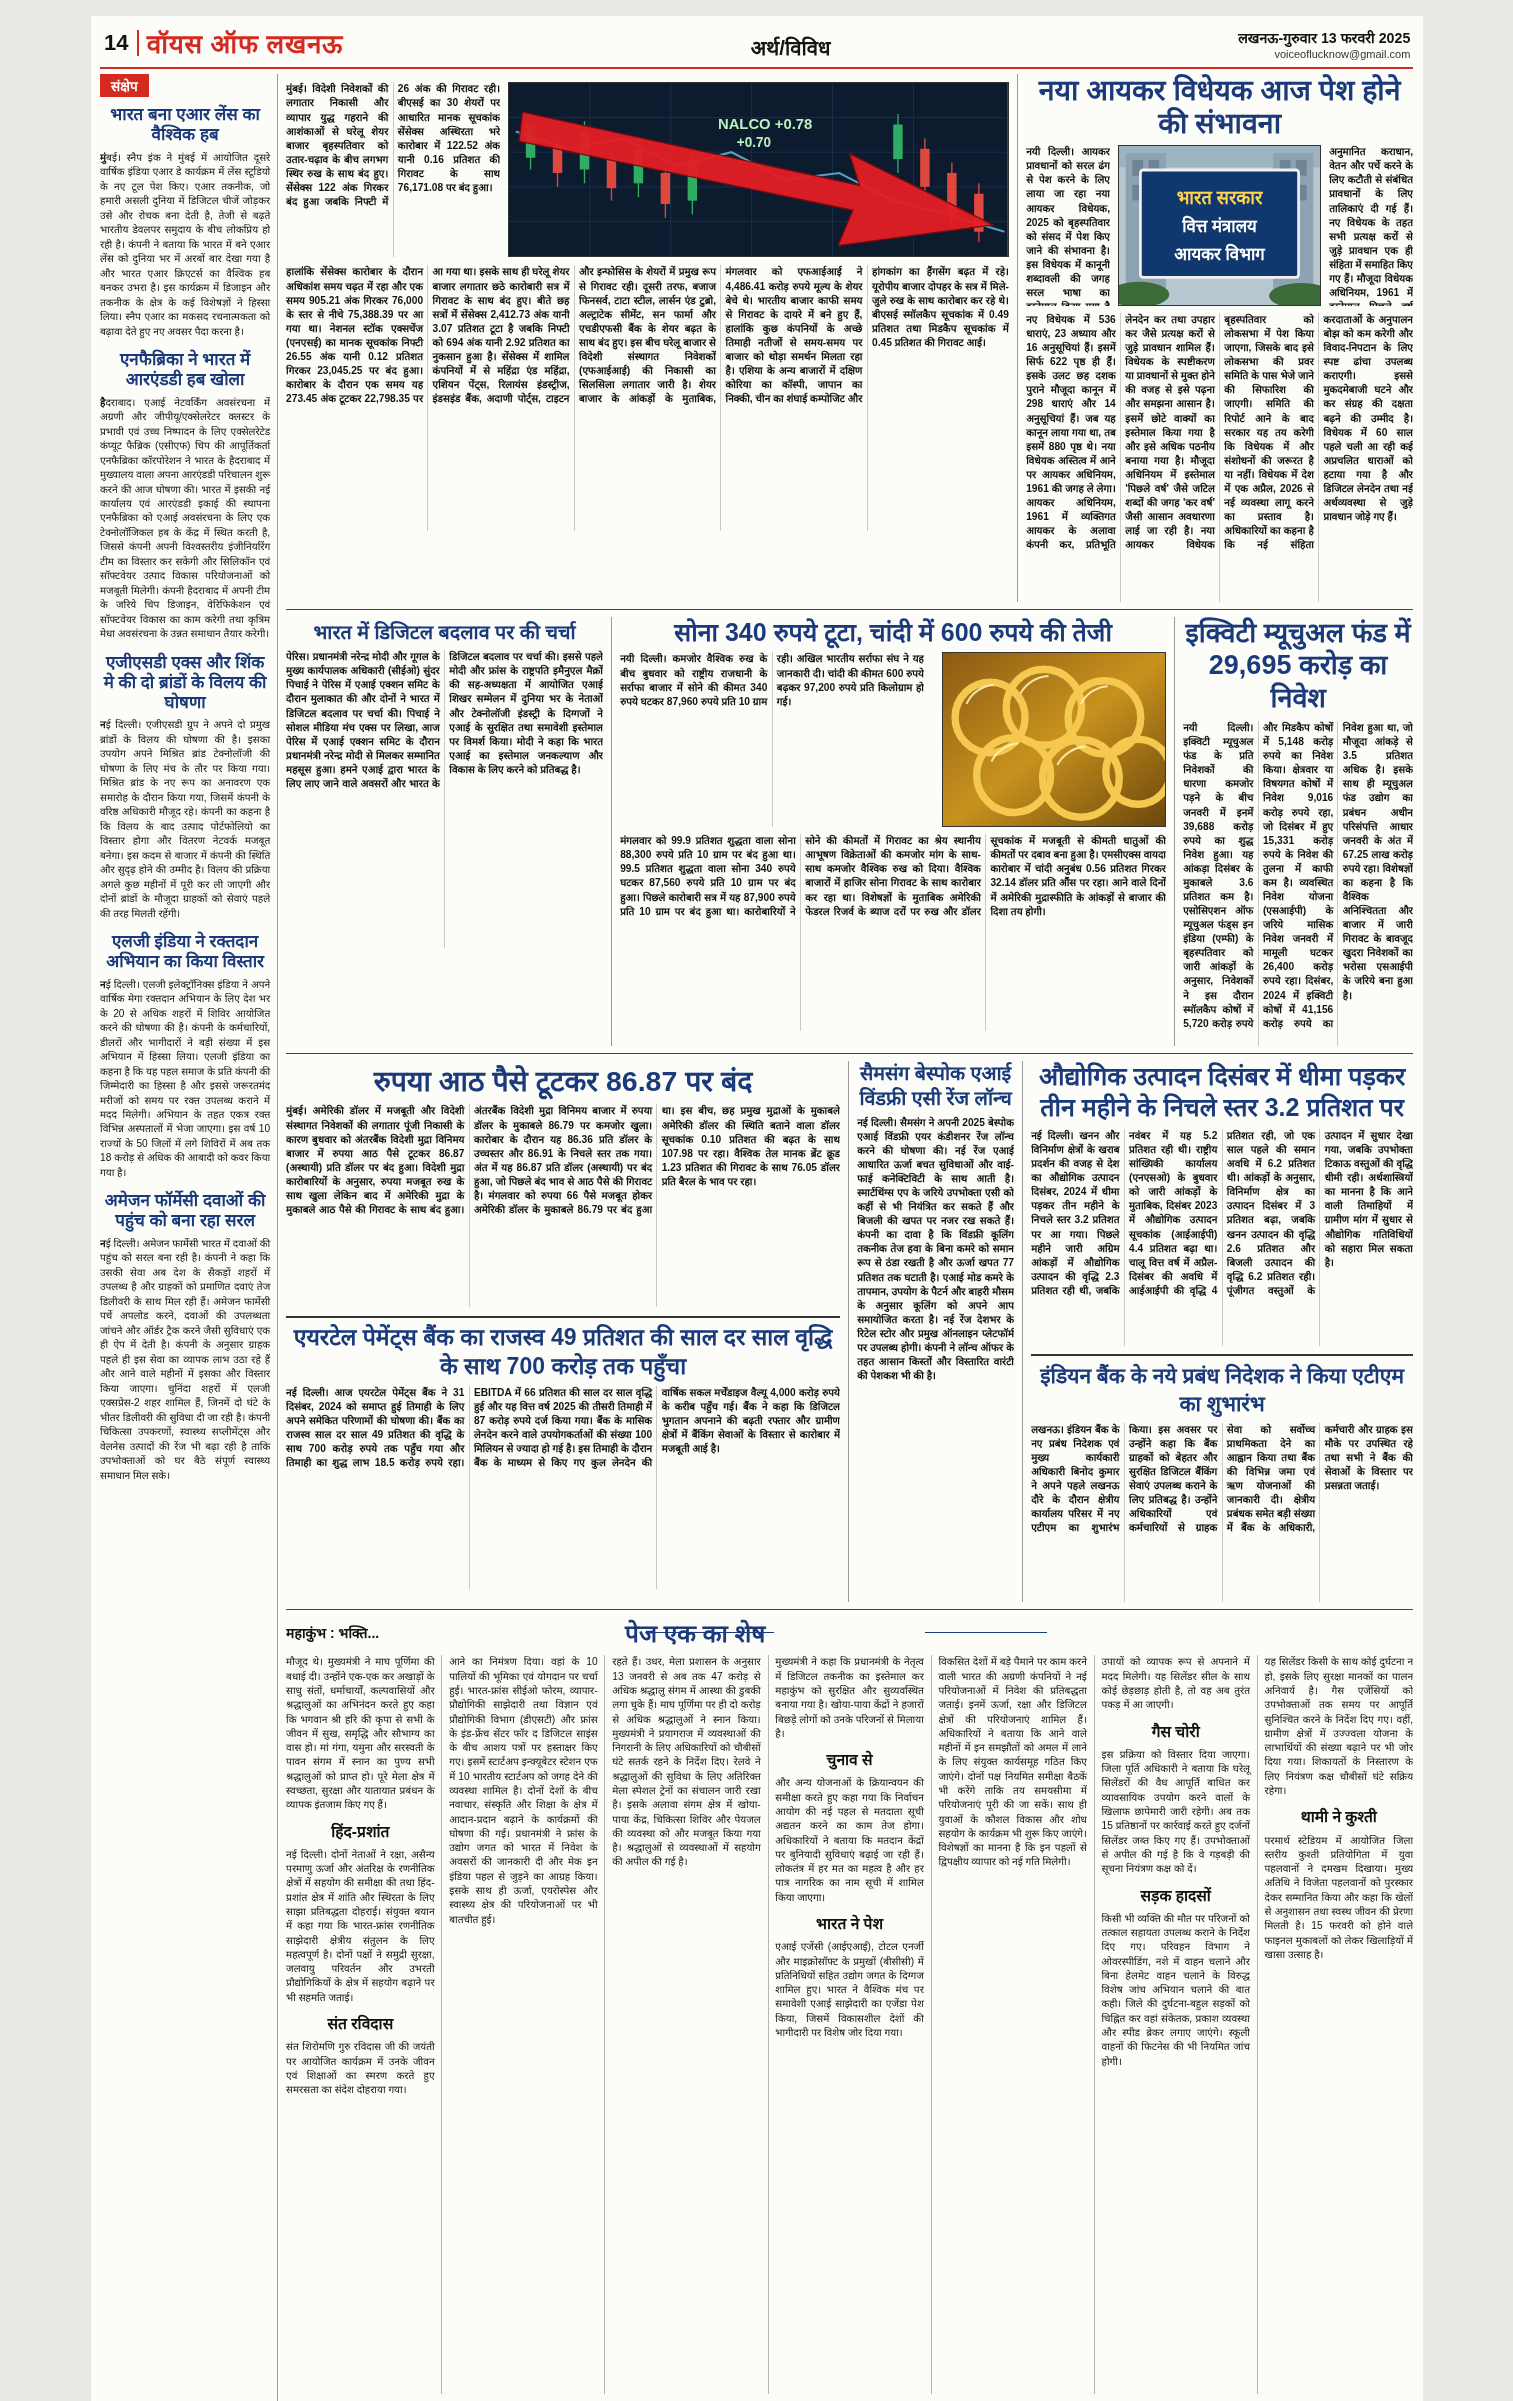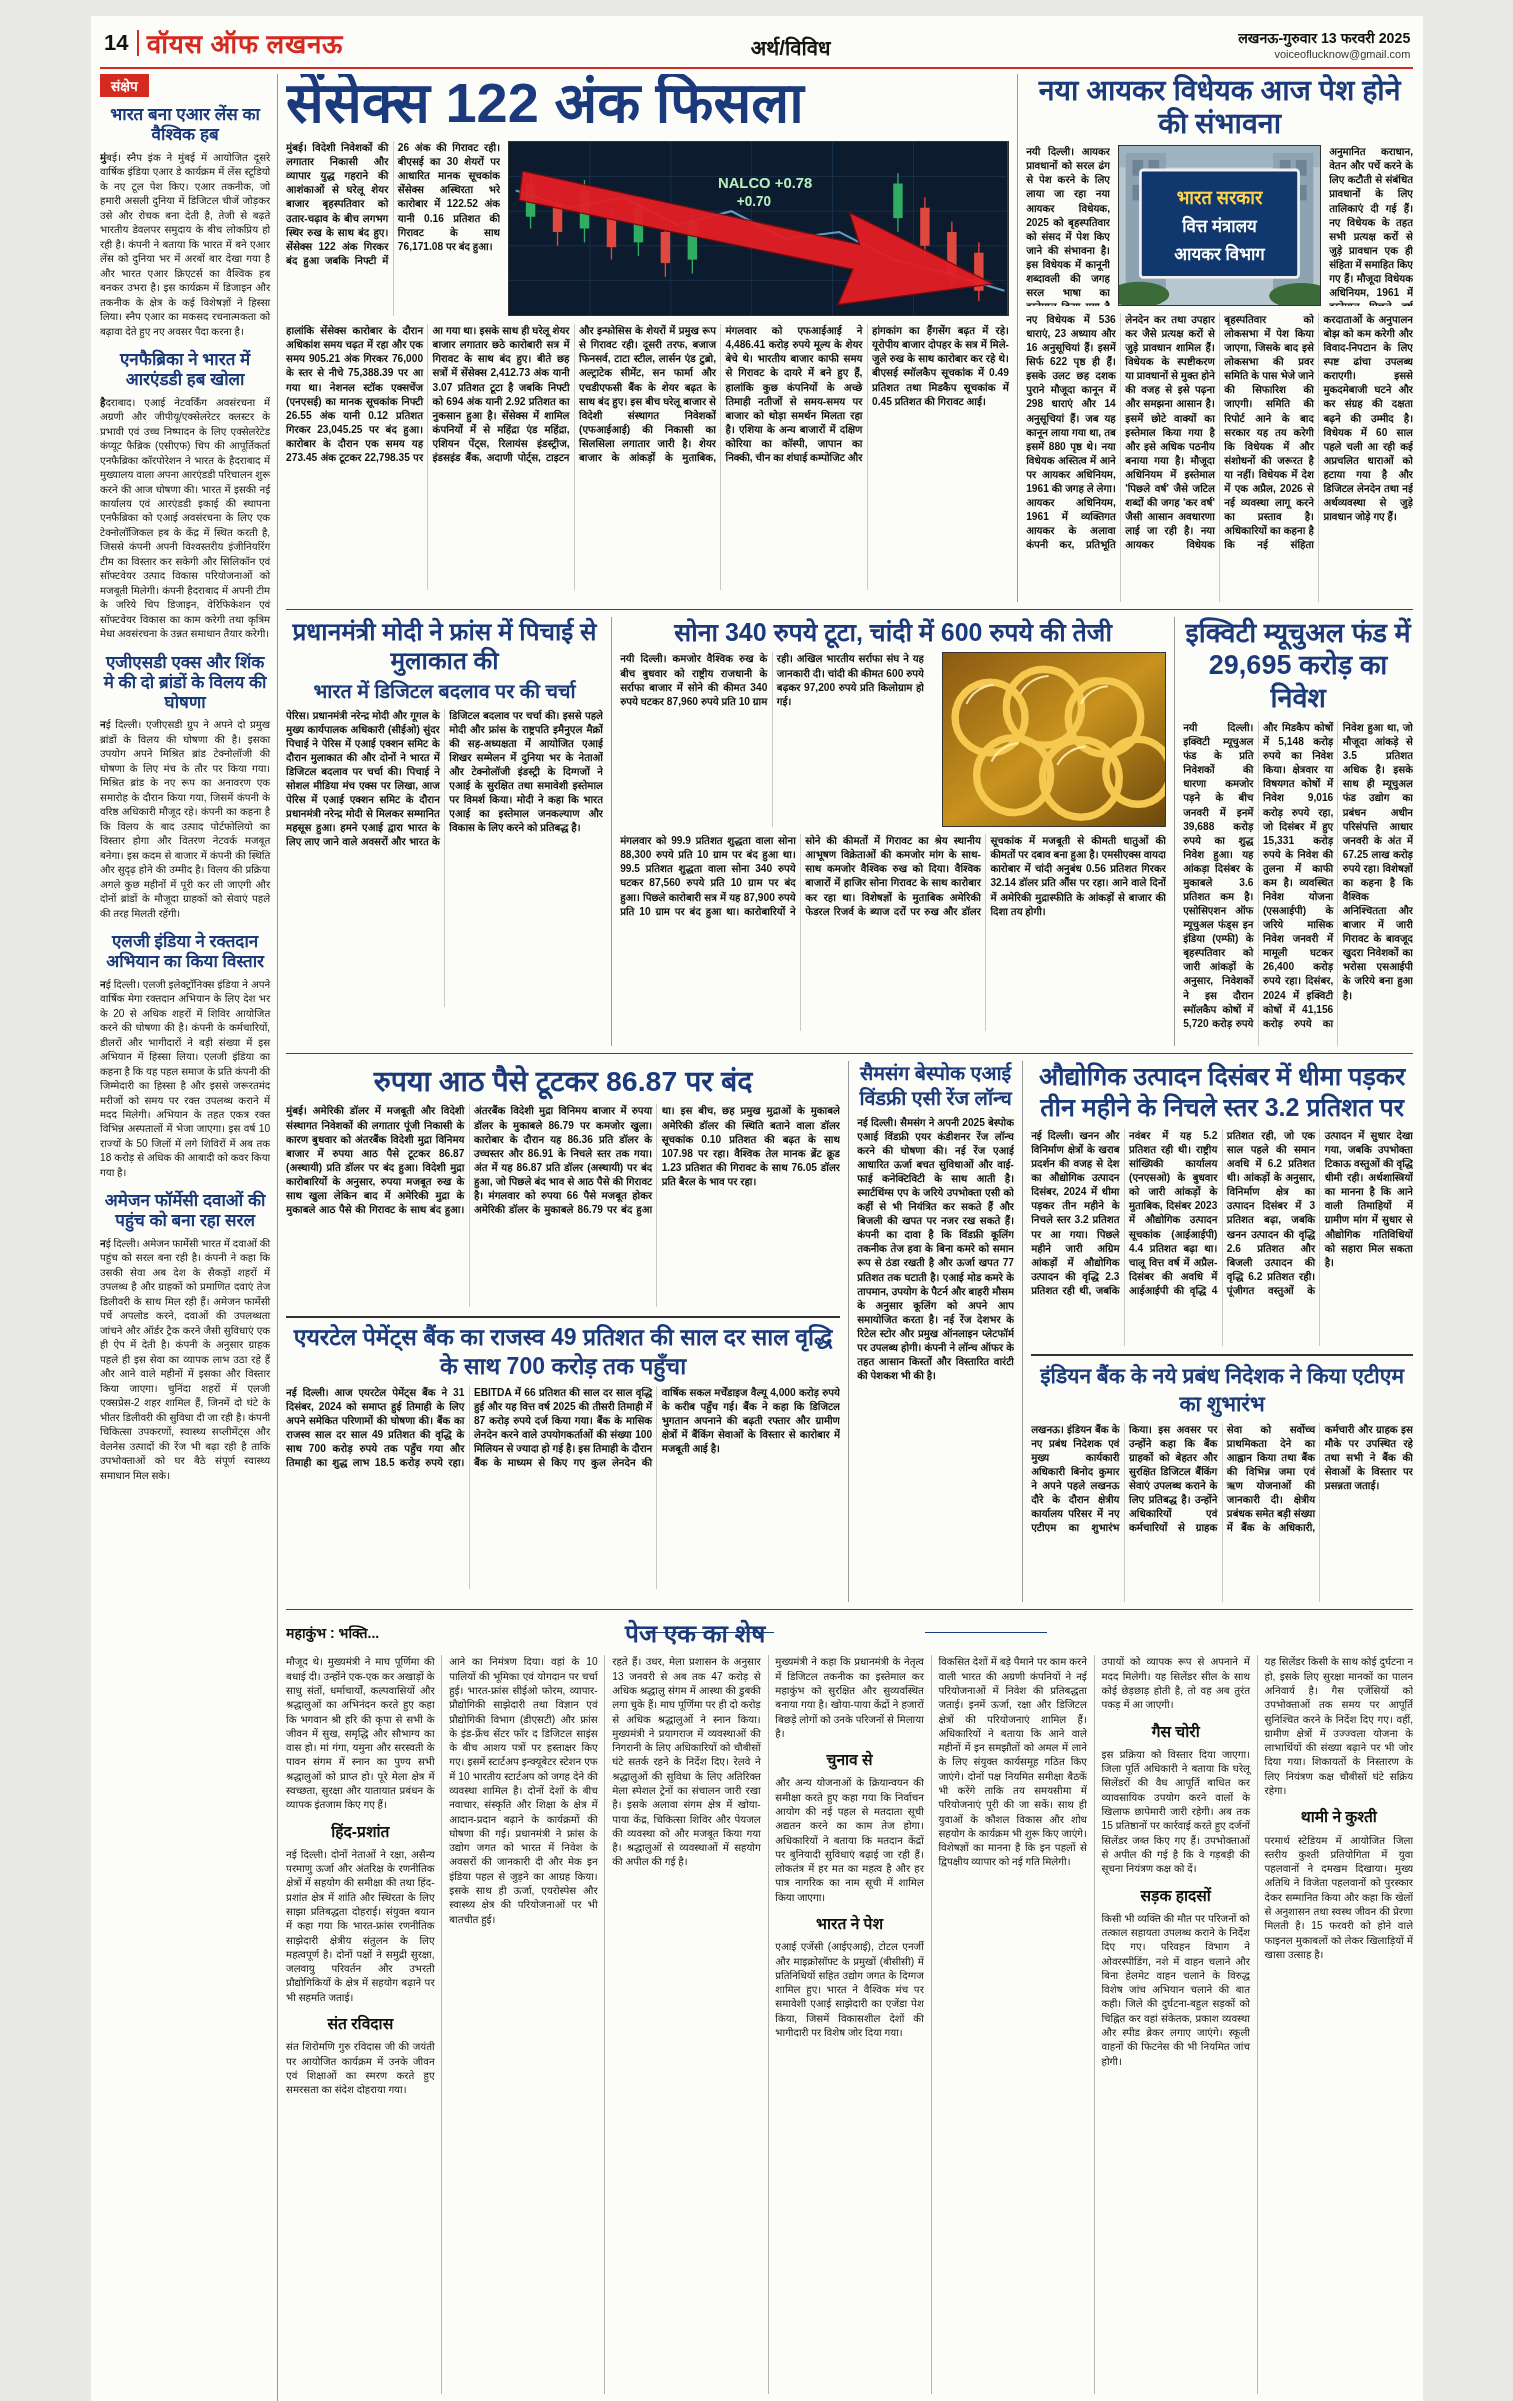--- a/index.html
+++ b/index.html
@@ -147,21 +147,20 @@
         <h3 class="navy">अमेजन फॉर्मेसी दवाओं की पहुंच को बना रहा सरल</h3>
         <div class="side-body">नई दिल्ली। अमेजन फार्मेसी भारत में दवाओं की पहुंच को सरल बना रही है। कंपनी ने कहा कि उसकी सेवा अब देश के सैकड़ों शहरों में उपलब्ध है और ग्राहकों को प्रमाणित दवाएं तेज डिलीवरी के साथ मिल रही हैं। अमेजन फार्मेसी पर्चे अपलोड करने, दवाओं की उपलब्धता जांचने और ऑर्डर ट्रैक करने जैसी सुविधाएं एक ही ऐप में देती है। कंपनी के अनुसार ग्राहक पहले ही इस सेवा का व्यापक लाभ उठा रहे हैं और आने वाले महीनों में इसका और विस्तार किया जाएगा। चुनिंदा शहरों में एलजी एक्सप्रेस-2 शहर शामिल हैं, जिनमें दो घंटे के भीतर डिलीवरी की सुविधा दी जा रही है। कंपनी चिकित्सा उपकरणों, स्वास्थ्य सप्लीमेंट्स और वेलनेस उत्पादों की रेंज भी बढ़ा रही है ताकि उपभोक्ताओं को घर बैठे संपूर्ण स्वास्थ्य समाधान मिल सके।</div>
       </article>
     </aside>
 
     <main class="main">
 
       <div class="row-top">
 
         <article class="sensex">
-          <h1 class="navy">सेंसेक्स 122 अंक फिसला</h1>
           <div class="lead-row">
             <div class="sensex-lead btxt cols2">मुंबई। विदेशी निवेशकों की लगातार निकासी और व्यापार युद्ध गहराने की आशंकाओं से घरेलू शेयर बाजार बृहस्पतिवार को उतार-चढ़ाव के बीच लगभग स्थिर रुख के साथ बंद हुए। सेंसेक्स 122 अंक गिरकर बंद हुआ जबकि निफ्टी में 26 अंक की गिरावट रही। बीएसई का 30 शेयरों पर आधारित मानक सूचकांक सेंसेक्स अस्थिरता भरे कारोबार में 122.52 अंक यानी 0.16 प्रतिशत की गिरावट के साथ 76,171.08 पर बंद हुआ।</div>
             <figure class="market-fig">
               <svg viewBox="0 0 740 250" preserveAspectRatio="none" aria-hidden="true">
                 <rect width="740" height="250" fill="#0d1b2e"></rect>
                 <g stroke="#1d3a57" stroke-width="1">
                   <line x1="0" y1="50" x2="740" y2="50"></line>
                     <line x1="0" y1="100" x2="740" y2="100"></line>
                   <line x1="0" y1="150" x2="740" y2="150"></line>
                     <line x1="0" y1="200" x2="740" y2="200"></line>
@@ -235,21 +234,20 @@
             </figure>
             <div class="tax-leadcol btxt">अनुमानित कराधान, वेतन और पर्चे करने के लिए कटौती से संबंधित प्रावधानों के लिए तालिकाएं दी गई हैं। नए विधेयक के तहत सभी प्रत्यक्ष करों से जुड़े प्रावधान एक ही संहिता में समाहित किए गए हैं। मौजूदा विधेयक अधिनियम, 1961 में इस्तेमाल पिछले वर्ष जैसी जटिल अवधारणा की जगह कर वर्ष लाया गया है।</div>
           </div>
           <div class="tax-rest btxt cols4">नए विधेयक में 536 धाराएं, 23 अध्याय और 16 अनुसूचियां हैं। इसमें सिर्फ 622 पृष्ठ ही हैं। इसके उलट छह दशक पुराने मौजूदा कानून में 298 धाराएं और 14 अनुसूचियां हैं। जब यह कानून लाया गया था, तब इसमें 880 पृष्ठ थे। नया विधेयक अस्तित्व में आने पर आयकर अधिनियम, 1961 की जगह ले लेगा। आयकर अधिनियम, 1961 में व्यक्तिगत आयकर के अलावा कंपनी कर, प्रतिभूति लेनदेन कर तथा उपहार कर जैसे प्रत्यक्ष करों से जुड़े प्रावधान शामिल हैं। विधेयक के स्पष्टीकरण या प्रावधानों से मुक्त होने की वजह से इसे पढ़ना और समझना आसान है। इसमें छोटे वाक्यों का इस्तेमाल किया गया है और इसे अधिक पठनीय बनाया गया है। मौजूदा अधिनियम में इस्तेमाल 'पिछले वर्ष' जैसे जटिल शब्दों की जगह 'कर वर्ष' जैसी आसान अवधारणा लाई जा रही है। नया आयकर विधेयक बृहस्पतिवार को लोकसभा में पेश किया जाएगा, जिसके बाद इसे लोकसभा की प्रवर समिति के पास भेजे जाने की सिफारिश की जाएगी। समिति की रिपोर्ट आने के बाद सरकार यह तय करेगी कि विधेयक में और संशोधनों की जरूरत है या नहीं। विधेयक में देश में एक अप्रैल, 2026 से नई व्यवस्था लागू करने का प्रस्ताव है। अधिकारियों का कहना है कि नई संहिता करदाताओं के अनुपालन बोझ को कम करेगी और विवाद-निपटान के लिए स्पष्ट ढांचा उपलब्ध कराएगी। इससे मुकदमेबाजी घटने और कर संग्रह की दक्षता बढ़ने की उम्मीद है। विधेयक में 60 साल पहले चली आ रही कई अप्रचलित धाराओं को हटाया गया है और डिजिटल लेनदेन तथा नई अर्थव्यवस्था से जुड़े प्रावधान जोड़े गए हैं।</div>
         </article>
       </div>
 
       <div class="row-2">
 
         <article class="modi">
-          <h2 class="navy">प्रधानमंत्री मोदी ने फ्रांस में पिचाई से मुलाकात की</h2>
           <h4>भारत में डिजिटल बदलाव पर की चर्चा</h4>
           <div class="btxt cols2">पेरिस। प्रधानमंत्री नरेन्द्र मोदी और गूगल के मुख्य कार्यपालक अधिकारी (सीईओ) सुंदर पिचाई ने पेरिस में एआई एक्शन समिट के दौरान मुलाकात की और दोनों ने भारत में डिजिटल बदलाव पर चर्चा की। पिचाई ने सोशल मीडिया मंच एक्स पर लिखा, आज पेरिस में एआई एक्शन समिट के दौरान प्रधानमंत्री नरेन्द्र मोदी से मिलकर सम्मानित महसूस हुआ। हमने एआई द्वारा भारत के लिए लाए जाने वाले अवसरों और भारत के डिजिटल बदलाव पर चर्चा की। इससे पहले मोदी और फ्रांस के राष्ट्रपति इमैनुएल मैक्रों की सह-अध्यक्षता में आयोजित एआई शिखर सम्मेलन में दुनिया भर के नेताओं और टेक्नोलॉजी इंडस्ट्री के दिग्गजों ने एआई के सुरक्षित तथा समावेशी इस्तेमाल पर विमर्श किया। मोदी ने कहा कि भारत एआई का इस्तेमाल जनकल्याण और विकास के लिए करने को प्रतिबद्ध है।</div>
         </article>
 
         <article class="gold">
           <h2 class="navy">सोना 340 रुपये टूटा, चांदी में 600 रुपये की तेजी</h2>
           <div class="lead-row">
             <div class="gold-lead btxt cols2">नयी दिल्ली। कमजोर वैश्विक रुख के बीच बुधवार को राष्ट्रीय राजधानी के सर्राफा बाजार में सोने की कीमत 340 रुपये घटकर 87,960 रुपये प्रति 10 ग्राम रही। अखिल भारतीय सर्राफा संघ ने यह जानकारी दी। चांदी की कीमत 600 रुपये बढ़कर 97,200 रुपये प्रति किलोग्राम हो गई।</div>
             <figure class="gold-fig">
               <svg viewBox="0 0 330 255" preserveAspectRatio="none" aria-hidden="true">

